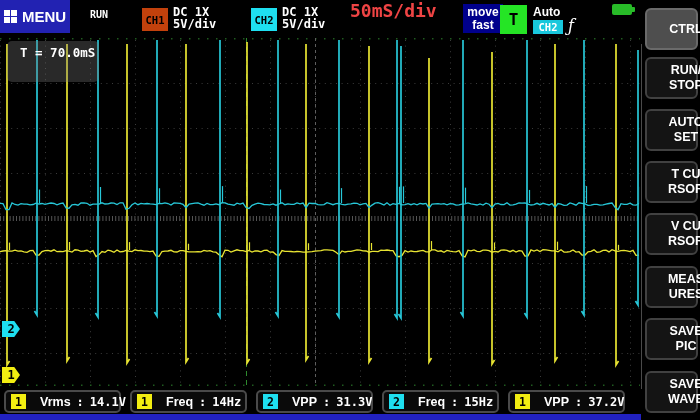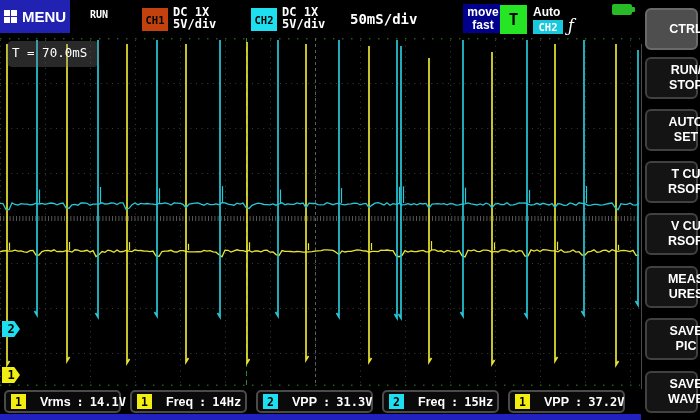--- a/index.html
+++ b/index.html
@@ -12,41 +12,41 @@
   .menu-btn{position:absolute;left:0;top:0;width:70px;height:33px;background:#2222b2;
             display:flex;align-items:center;justify-content:center;gap:5px;cursor:pointer;}
   .menu-btn .txt{color:#fff;font-weight:bold;font-size:15px;font-family:"Liberation Sans",sans-serif;}
   .run-status{position:absolute;left:90px;top:9px;color:#fff;font-weight:bold;font-size:10px;}
   .chbox{position:absolute;top:8px;width:26px;height:23px;display:flex;align-items:center;justify-content:center;
          color:#000;font-weight:bold;font-size:10.5px;cursor:pointer;}
   .ch1box{left:142px;background:#c2410c;}
   .ch2box{left:251px;background:#1edff0;}
   .chinfo{position:absolute;top:6px;color:#fff;font-weight:bold;font-size:12px;line-height:12px;white-space:pre-line;}
   .chinfo1{left:173px;} .chinfo2{left:282px;}
-  .timebase{position:absolute;left:350px;top:11px;color:#ffffff;font-weight:bold;font-size:14px;}
+  .timebase{position:absolute;left:350px;top:0;color:#ef4444;font-weight:bold;font-size:18px;}
   .movefast{position:absolute;left:431px;top:4px;width:40px;height:29px;background:#00008c;color:#fff;
             font-weight:bold;font-size:12px;line-height:13px;display:flex;align-items:center;justify-content:center;
             text-align:center;white-space:pre-line;cursor:pointer;font-family:"Liberation Sans",sans-serif;margin-left:32px;}
   .trigbox{position:absolute;left:500px;top:5px;width:27px;height:29px;background:#25e525;color:#000;
            font-weight:bold;font-size:16px;display:flex;align-items:center;justify-content:center;cursor:pointer;}
   .trigmode{position:absolute;left:533px;top:5px;color:#fff;font-weight:bold;font-size:12px;font-family:"Liberation Sans",sans-serif;}
   .trigsrc{position:absolute;left:533px;top:20px;width:30px;height:14px;background:#18c8dc;color:#fff;
            font-weight:bold;font-size:10.5px;display:flex;align-items:center;justify-content:center;cursor:pointer;}
   .trigedge{position:absolute;left:568px;top:16px;color:#fff;font-size:16px;font-style:italic;
             font-family:"DejaVu Serif",serif;}
   .battery{position:absolute;left:612px;top:4px;width:20px;height:11px;background:#28bb28;border-radius:2px;}
   .battery:after{content:"";position:absolute;right:-3px;top:3px;width:3px;height:5px;background:#28bb28;border-radius:0 1px 1px 0;}
 
   
   .screen{position:absolute;left:0;top:36px;width:641px;height:352px;background:#000;}
   .screen svg{display:block;}
   .divider{position:absolute;left:641px;top:44px;width:1px;height:345px;background:#4a4a4a;}
 
-  .overlay{position:absolute;left:7px;top:41px;width:92px;height:26px;background:rgba(125,125,125,.33);
-           border-radius:5px;color:#fff;font-weight:normal;font-size:12.5px;line-height:19px;padding:2px 0 0 5px;
+  .overlay{position:absolute;left:7px;top:41px;width:92px;height:41px;background:rgba(125,125,125,.33);
+           border-radius:5px;color:#fff;font-weight:bold;font-size:12.5px;line-height:19px;padding:2px 0 0 13px;
            box-sizing:border-box;z-index:6;}
   .flag{position:absolute;left:2px;width:18px;height:16px;display:flex;align-items:center;justify-content:center;
         color:#000;font-weight:bold;font-size:12px;z-index:6;cursor:pointer;
         clip-path:polygon(0 0,68% 0,100% 50%,68% 100%,0 100%);}
   .flag2{top:321px;background:#1edff0;}
   .flag1{top:367px;background:#f2ee11;}
 
   
   .sidebar{position:absolute;left:644px;top:0;width:56px;height:420px;background:#000;z-index:5;}
   .sbtn{position:absolute;left:1px;width:53px;height:42px;background:#141414;border:2px solid #414141;

